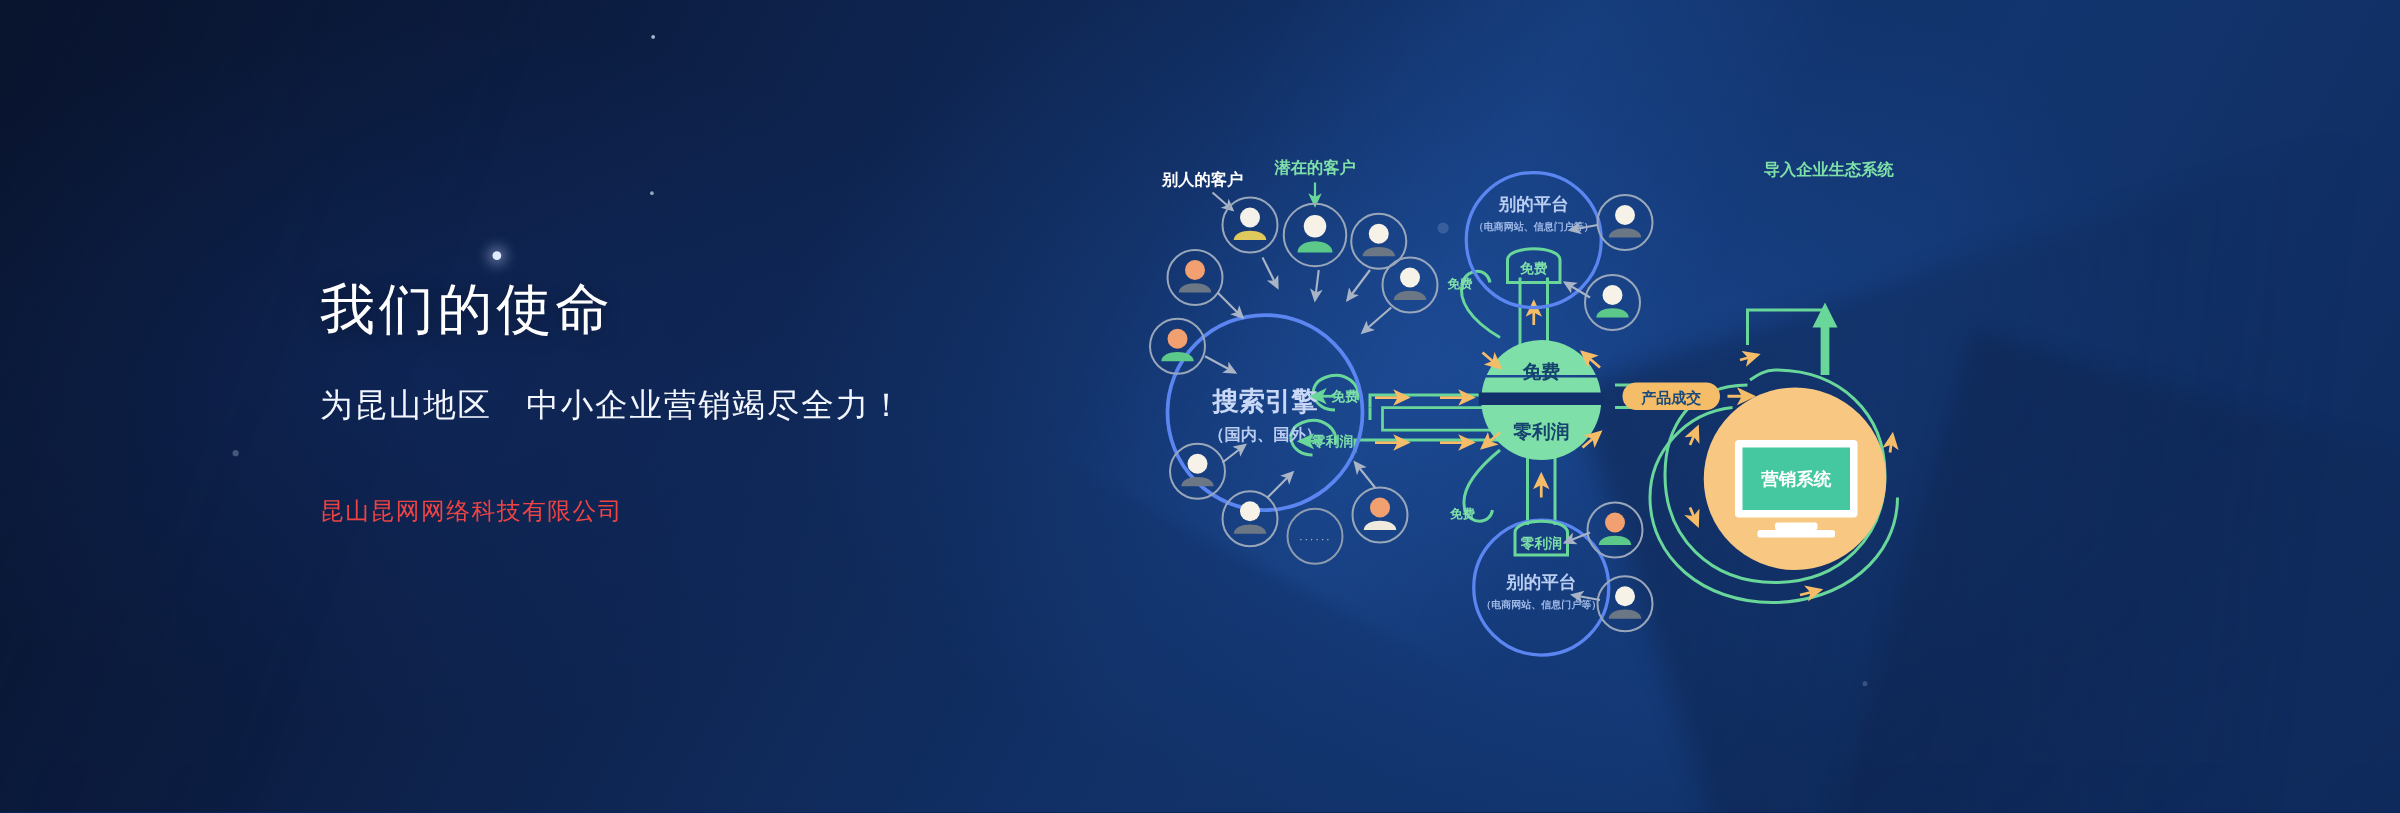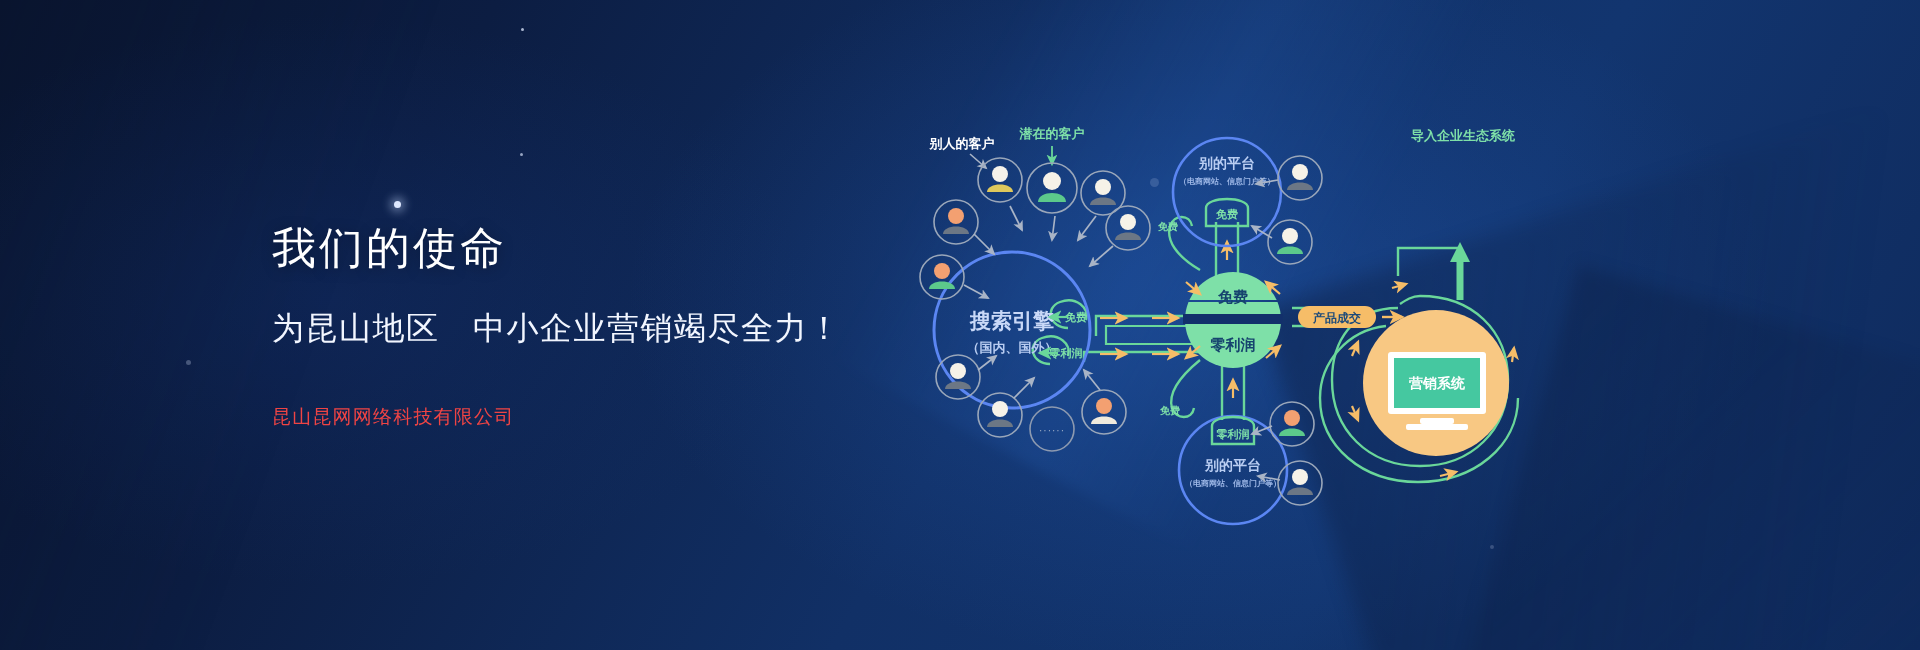--- a/index.html
+++ b/index.html
@@ -49,27 +49,27 @@
   }
   .band-4{
     top:-120px;left:-80px;width:520px;height:900px;
     background:linear-gradient(100deg, rgba(7,17,40,0.55) 0%, rgba(7,17,40,0) 70%);
     transform:rotate(10deg);filter:blur(10px);
   }
   .dot{position:absolute;border-radius:50%;background:#dfe9ff;}
   .dot.glow{box-shadow:0 0 10px 4px rgba(200,220,255,.45);}
 
   
-  .copy{position:absolute;left:256px;top:222px;width:720px;margin-left:16px;}
+  .copy{position:absolute;left:256px;top:222px;width:720px;}
   .mission-title{
     color:#ffffff;font-size:44px;line-height:1.18;letter-spacing:3px;
     font-weight:400;margin:0 0 34px 0;text-shadow:0 2px 14px rgba(0,0,0,.35);
   }
   .mission-sub{
-    color:#f2f6ff;font-size:32px;line-height:1.3;letter-spacing:1.5px;
+    color:#f2f6ff;font-size:26px;line-height:1.3;letter-spacing:1.5px;
     font-weight:400;margin:0 0 54px 0;white-space:pre;
   }
   .mission-company{
     color:#ef4444;font-size:19px;letter-spacing:1.2px;font-weight:400;margin:0;
   }
 
   
   #diagram{position:absolute;left:900px;top:130px;width:620px;height:400px;}
   #diagram svg{display:block;width:620px;height:400px;overflow:visible;}
   .lbl{font-family:"Liberation Sans","DejaVu Sans",sans-serif;}

